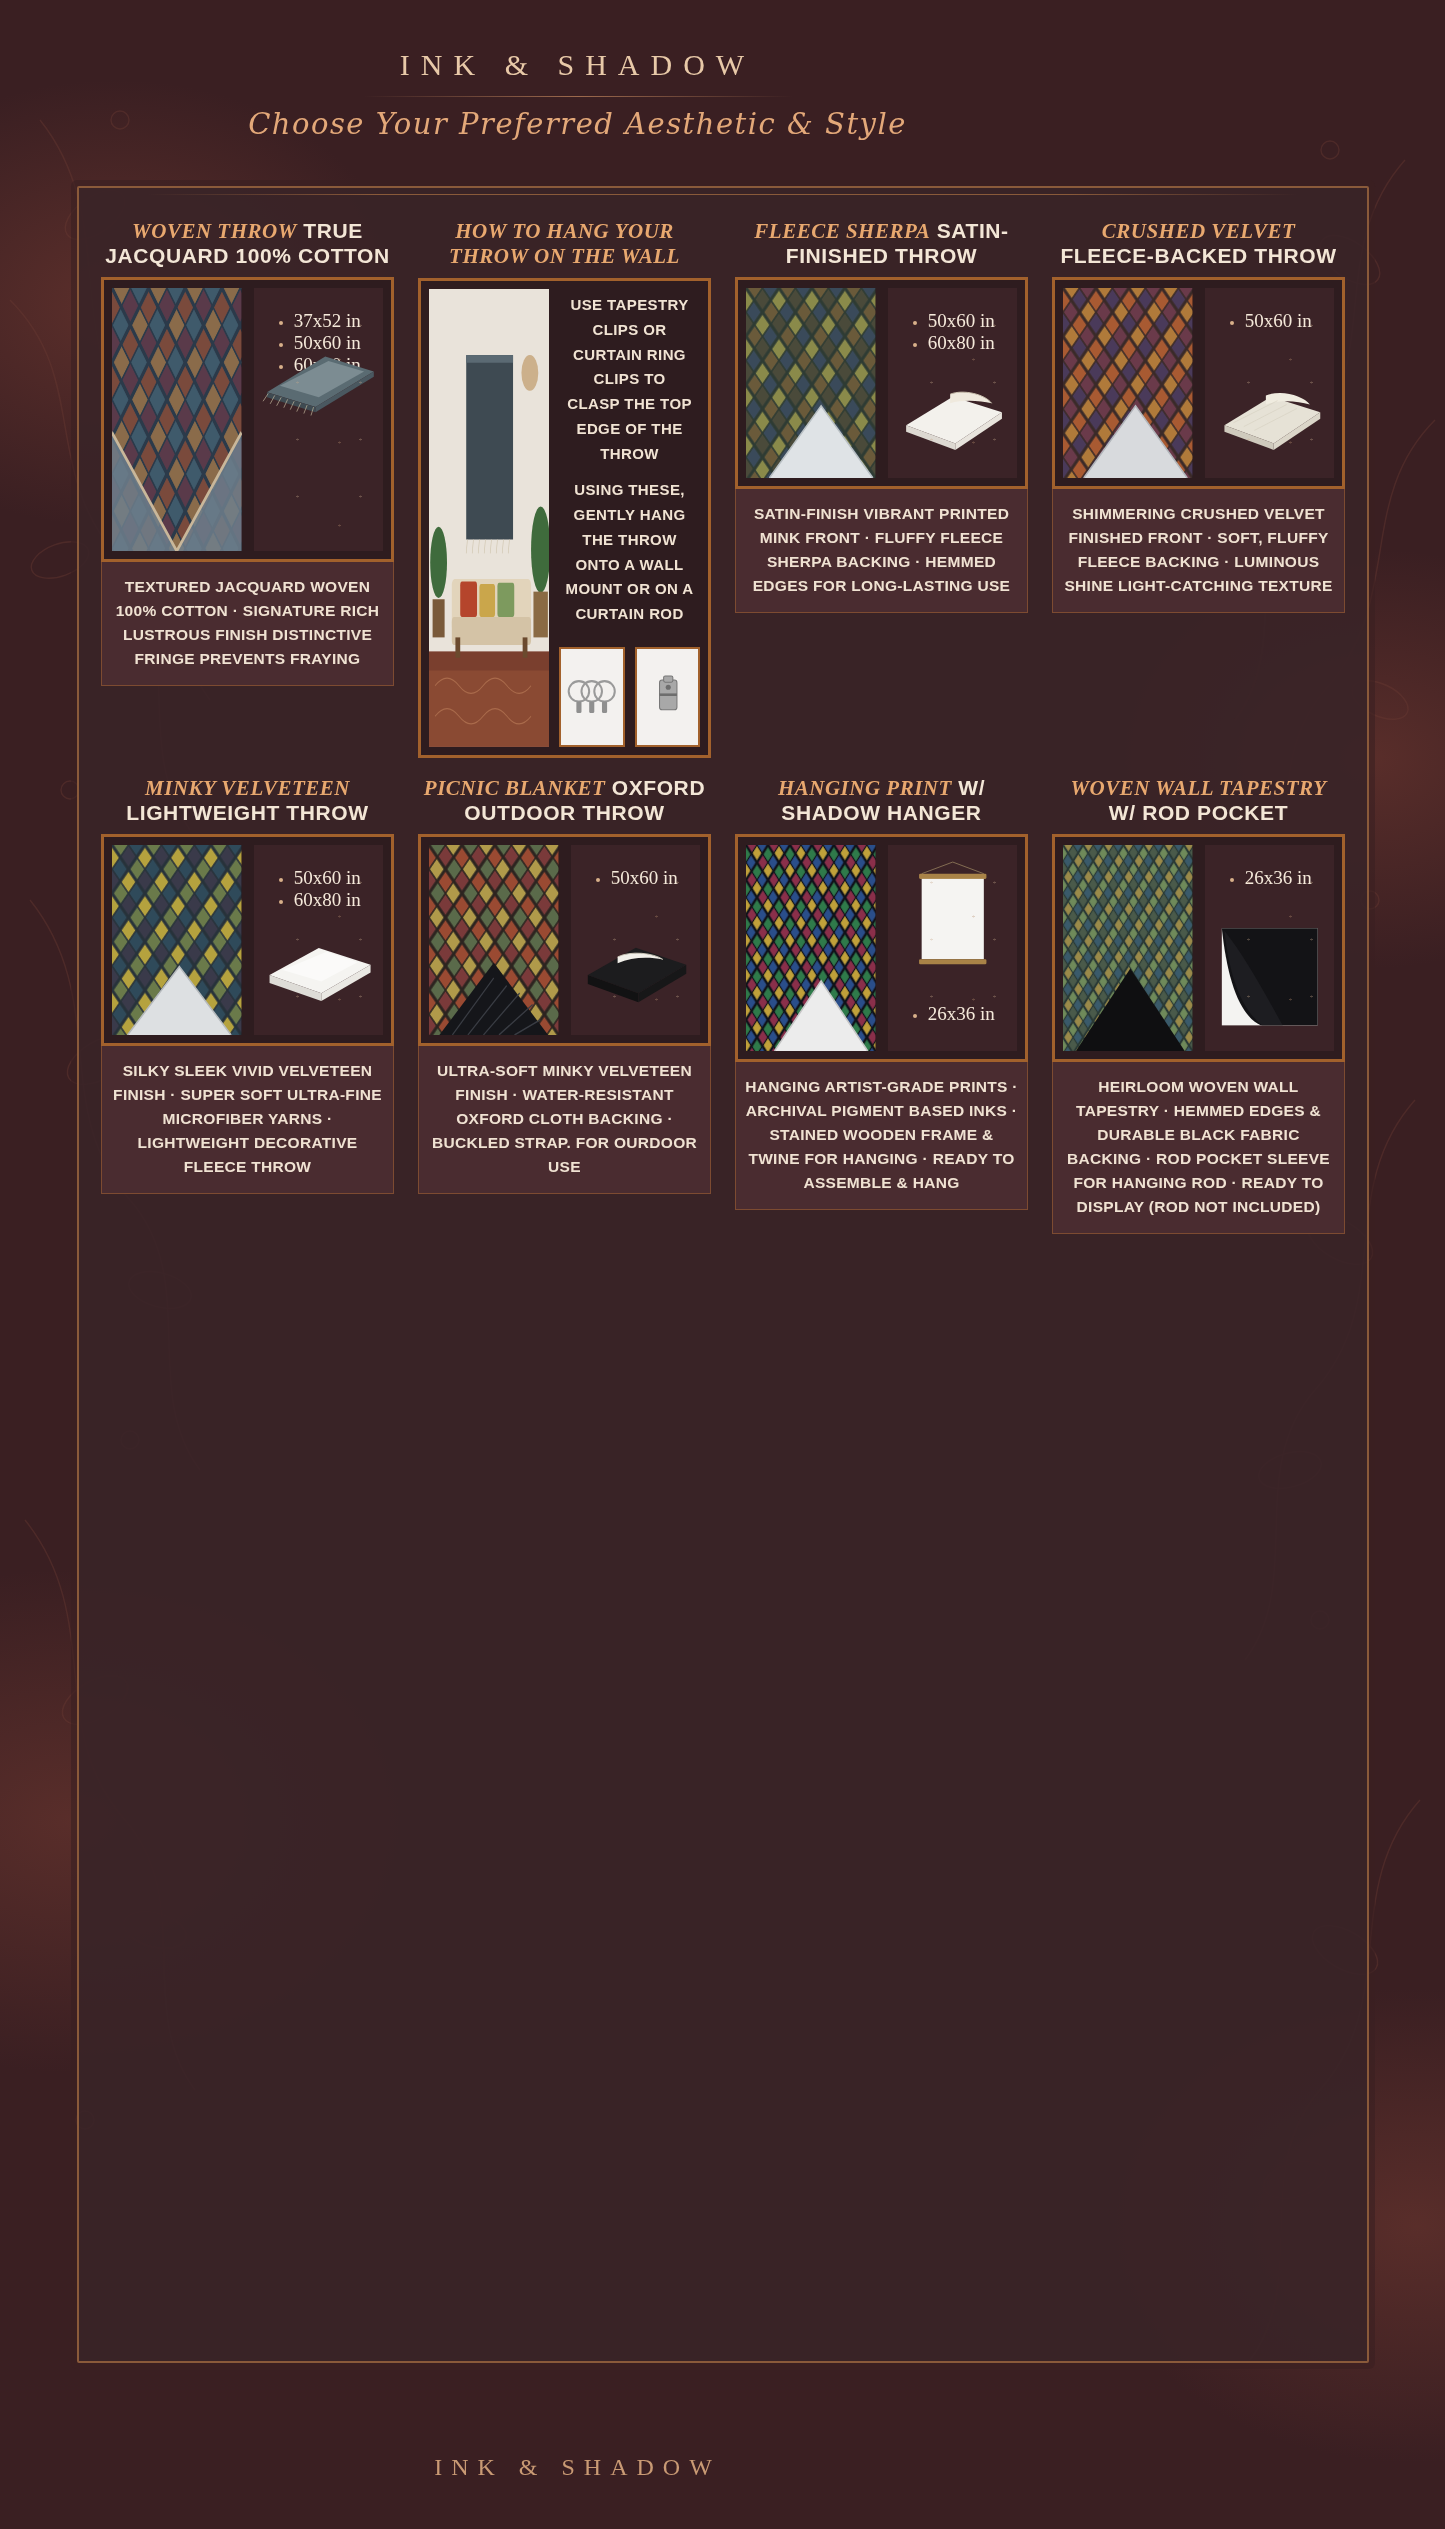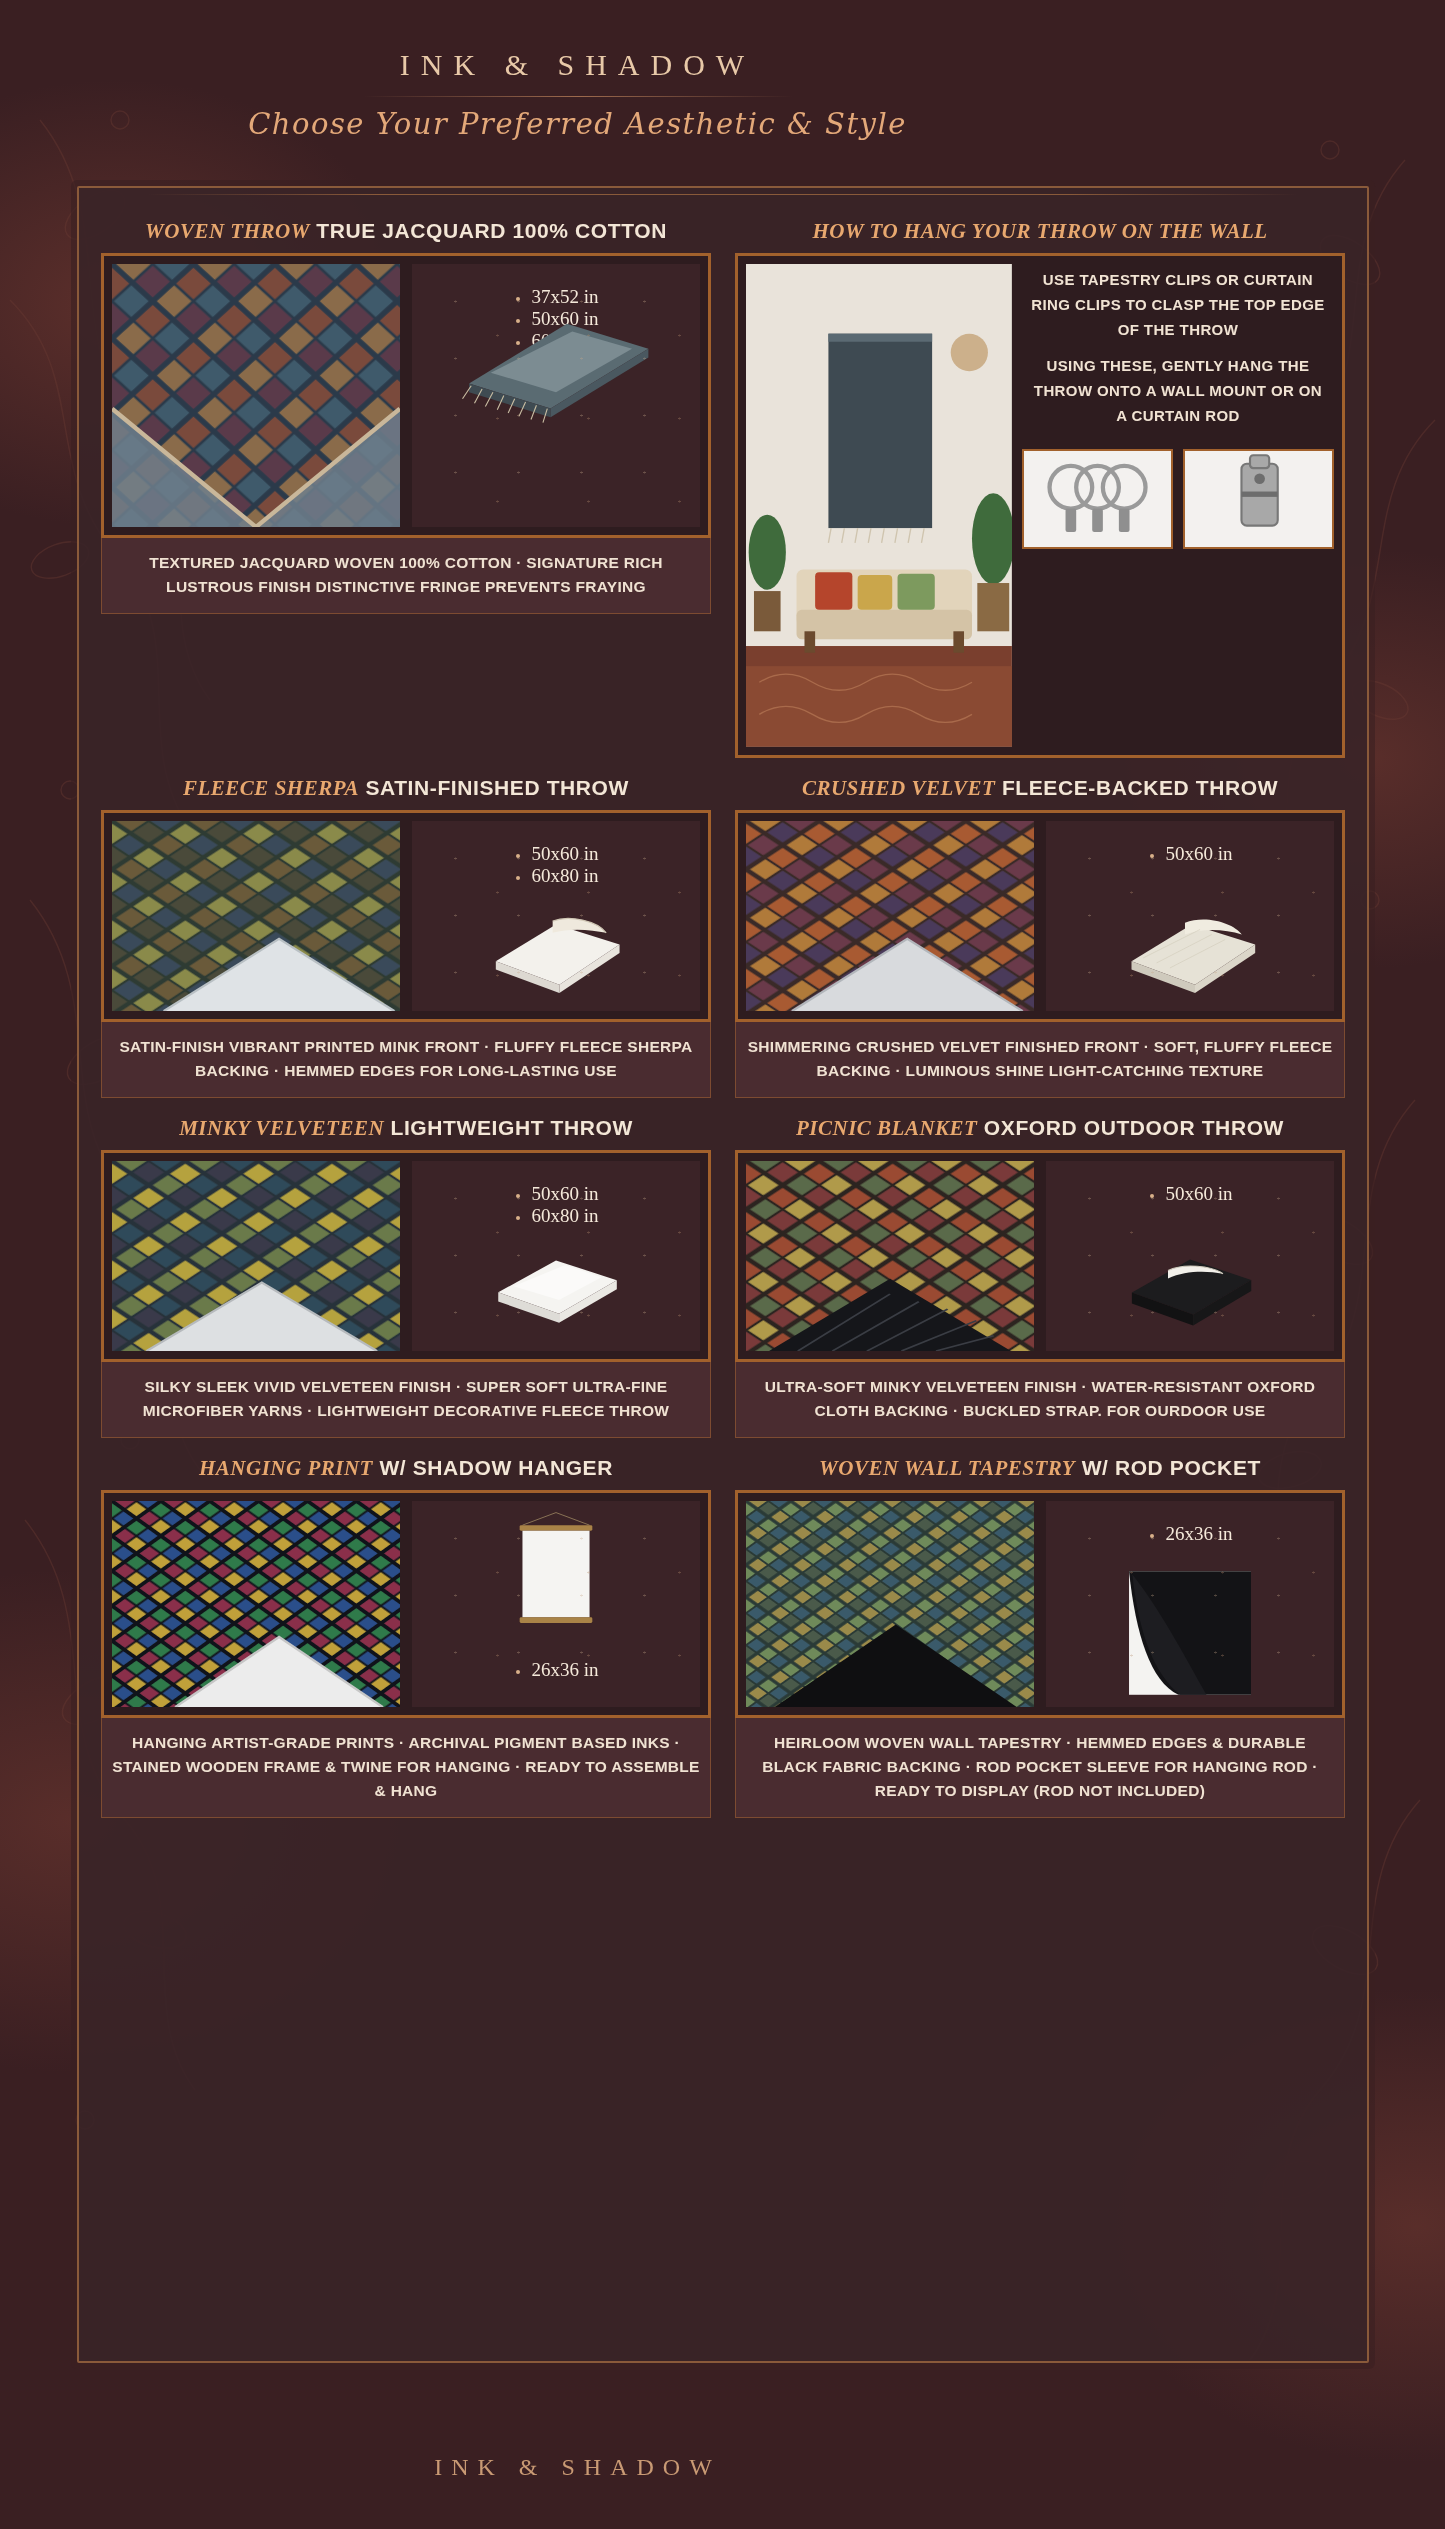--- a/index.html
+++ b/index.html
@@ -71,21 +71,21 @@
     font-weight:400;
   }
   .panel-title-rule {
     width:1150px; height:1px; margin:6px auto 0;
     background:linear-gradient(90deg,transparent,#8a5a3a 20%,#8a5a3a 80%,transparent);
   }
 
   .grid {
     padding:14px 22px 10px;
     display:grid;
-    grid-template-columns:1fr 1fr;
+    grid-template-columns:1fr 1fr 1fr 1fr;
     column-gap:24px;
     row-gap:8px;
   }
 
   .card { display:flex; flex-direction:column; }
   .card-head {
     text-align:center;
     font-size:21px;
     letter-spacing:.6px;
     color:#f3e6d6;

